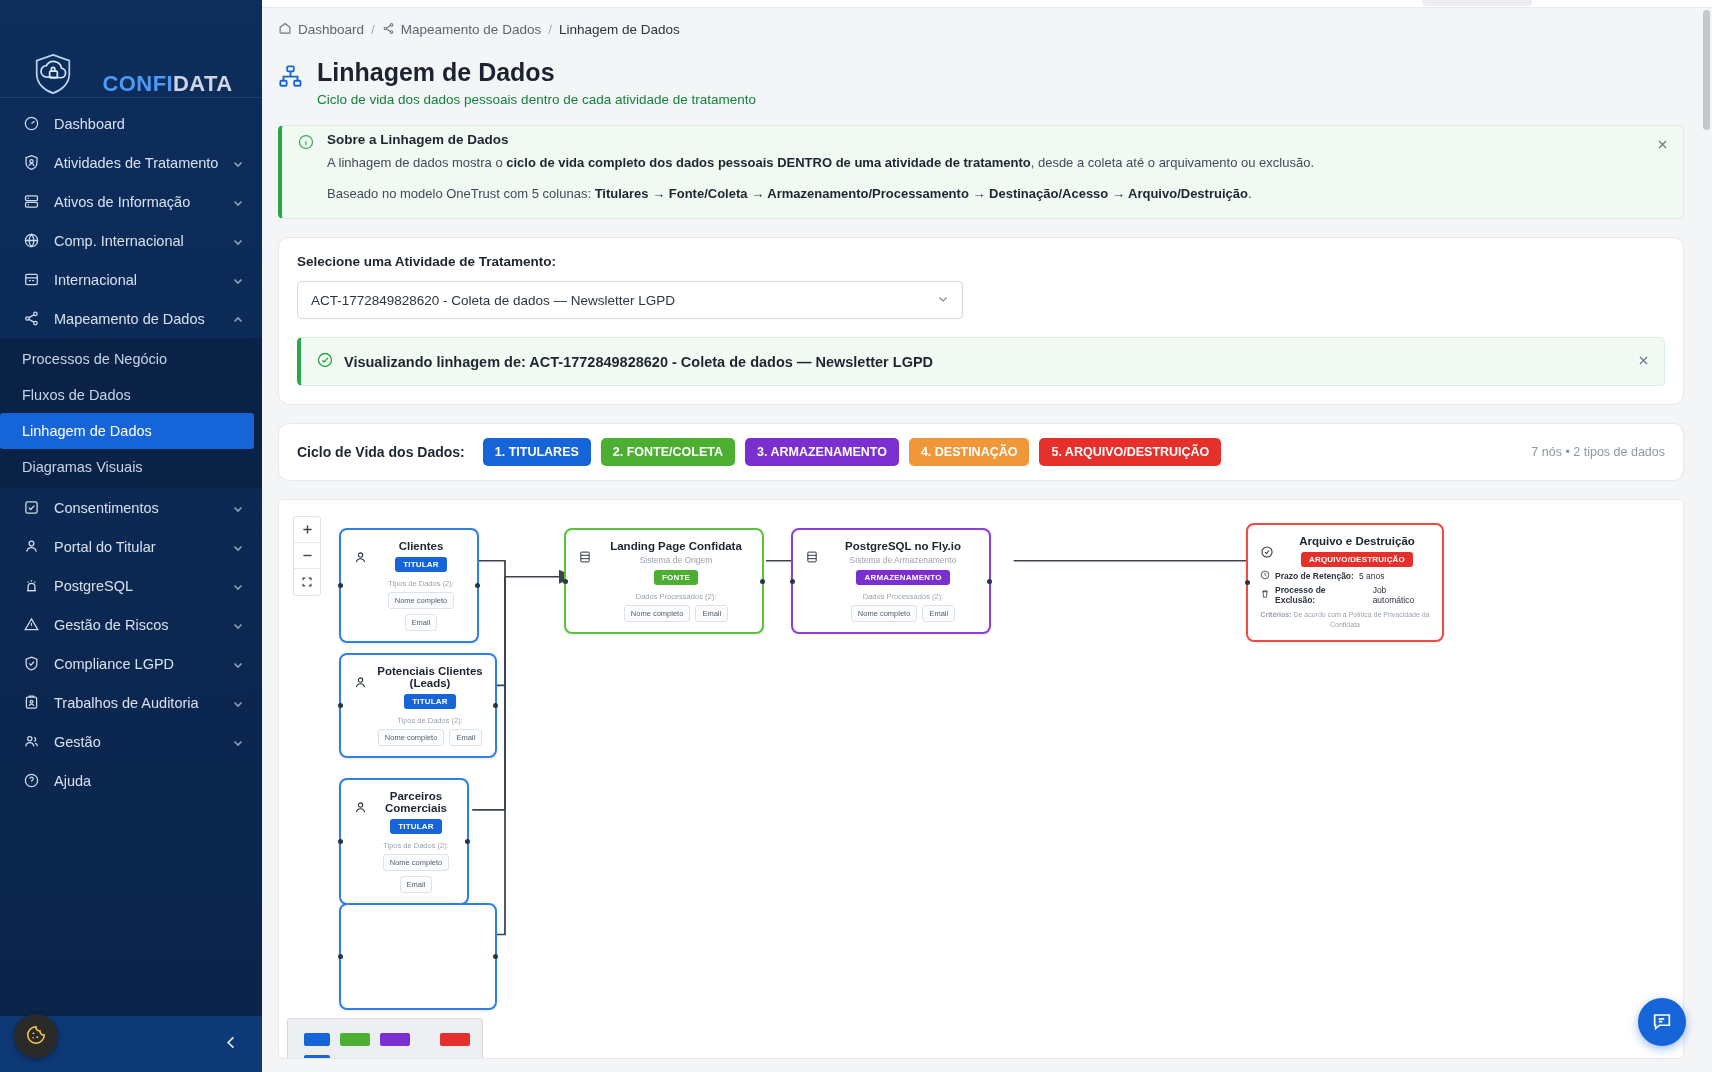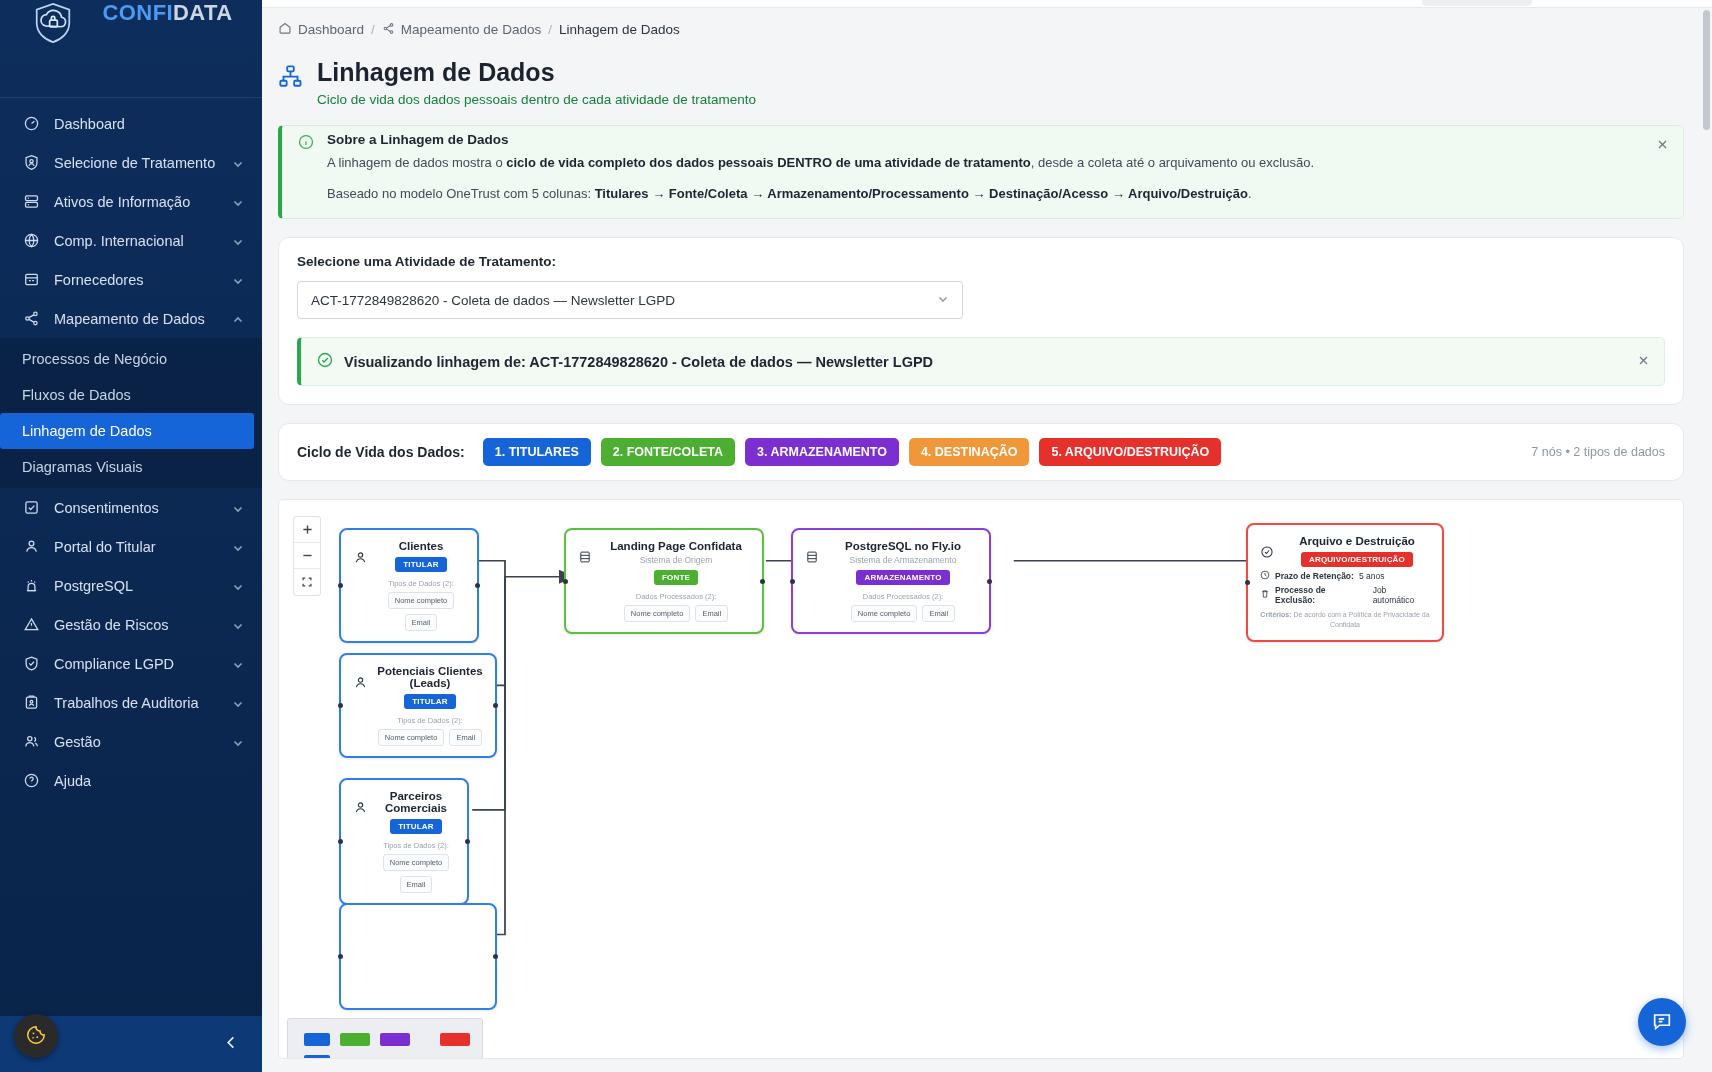--- a/index.html
+++ b/index.html
@@ -21,21 +21,21 @@
     background: linear-gradient(180deg,#0d2d5c 0%, #0a2449 100%);
     flex: 0 0 262px;
     display: flex;
     flex-direction: column;
     position: relative;
     overflow: hidden;
   }
   .brand {
     height: 98px;
     display: flex;
-    align-items: flex-start;
+    align-items: flex-end;
     justify-content: center;
     gap: 27px;
     border-bottom: 1px solid rgba(255,255,255,.09);
   }
   .brand-logo { width: 46px; height: 46px; flex: 0 0 46px; }
   .brand-text { font-size: 22px; font-weight: bold; letter-spacing: .4px; }
   .brand-text .c1 { color: #4b9bf5; }
   .brand-text .c2 { color: #cdd6e2; }
 
   .navlist { flex: 1 1 auto; padding-top: 6px; overflow: hidden; }
@@ -307,21 +307,21 @@
     </div>
 
     <div class="nav-item">
       <span class="ico">
         <svg viewBox="0 0 20 20" width="17" height="17" fill="none" stroke="#cfdcec" stroke-width="1.5">
             <path d="M10 2 l6.4 2.3v6c0 4-3 6.7-6.4 7.7C6.6 17 3.6 14.3 3.6 10.3v-6Z"></path>
             <circle cx="10" cy="8.4" r="1.9"></circle>
             <path d="M6.9 14c.5-1.8 1.7-2.6 3.1-2.6s2.6.8 3.1 2.6"></path>
           </svg>
       </span>
-      <span class="lbl">Selecione de Tratamento</span>
+      <span class="lbl">Atividades de Tratamento</span>
       <span class="chev">
         <svg viewBox="0 0 12 12" width="12" height="12" fill="none" stroke="#b9c8da" stroke-width="1.6">
             <path d="M2.5 4.5 L6 8 L9.5 4.5"></path>
           </svg>
       </span>
     </div>
 
     <div class="nav-item">
       <span class="ico">
         <svg viewBox="0 0 20 20" width="17" height="17" fill="none" stroke="#cfdcec" stroke-width="1.5">
@@ -354,21 +354,21 @@
       </span>
     </div>
 
     <div class="nav-item">
       <span class="ico">
         <svg viewBox="0 0 20 20" width="17" height="17" fill="none" stroke="#cfdcec" stroke-width="1.5">
             <rect x="3.2" y="4" width="13.6" height="12" rx="1.3"></rect>
             <path d="M3.2 8h13.6M7 11.4h2.2M10.8 11.4H13"></path>
           </svg>
       </span>
-      <span class="lbl">Fornecedores</span>
+      <span class="lbl">Internacional</span>
       <span class="chev">
         <svg viewBox="0 0 12 12" width="12" height="12" fill="none" stroke="#b9c8da" stroke-width="1.6">
             <path d="M2.5 4.5 L6 8 L9.5 4.5"></path>
           </svg>
       </span>
     </div>
 
     <div class="nav-item">
       <span class="ico">
         <svg viewBox="0 0 20 20" width="17" height="17" fill="none" stroke="#cfdcec" stroke-width="1.5">

